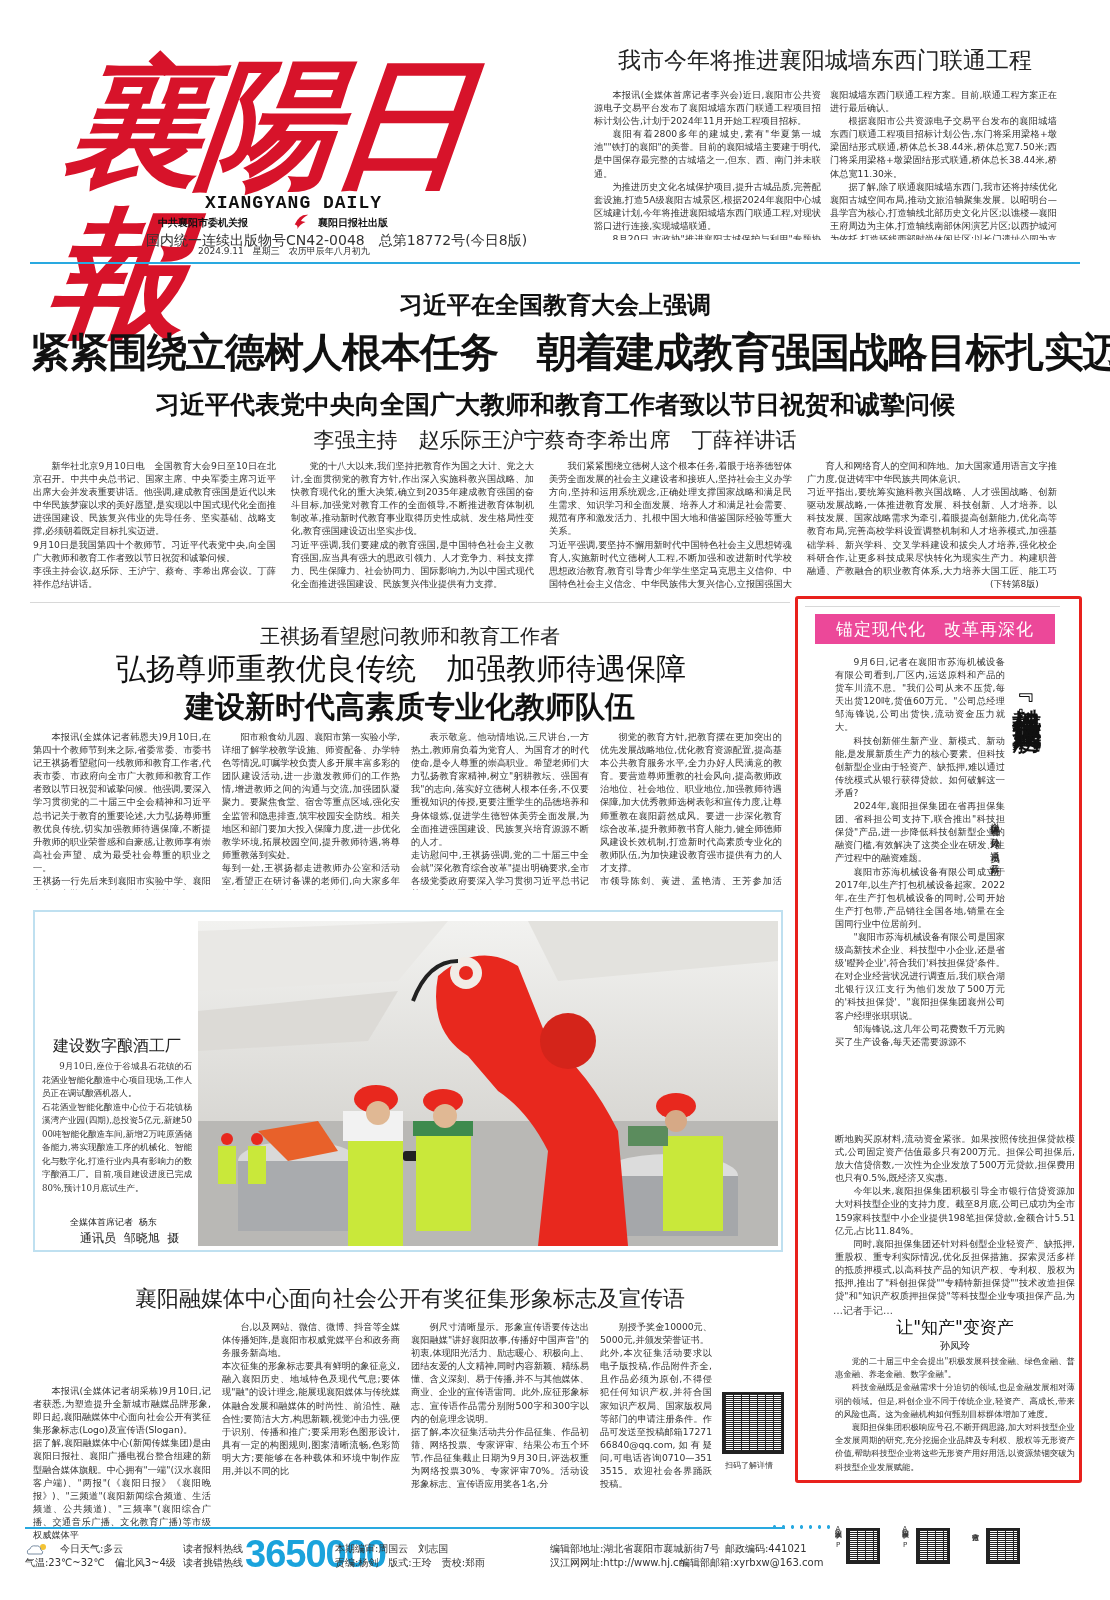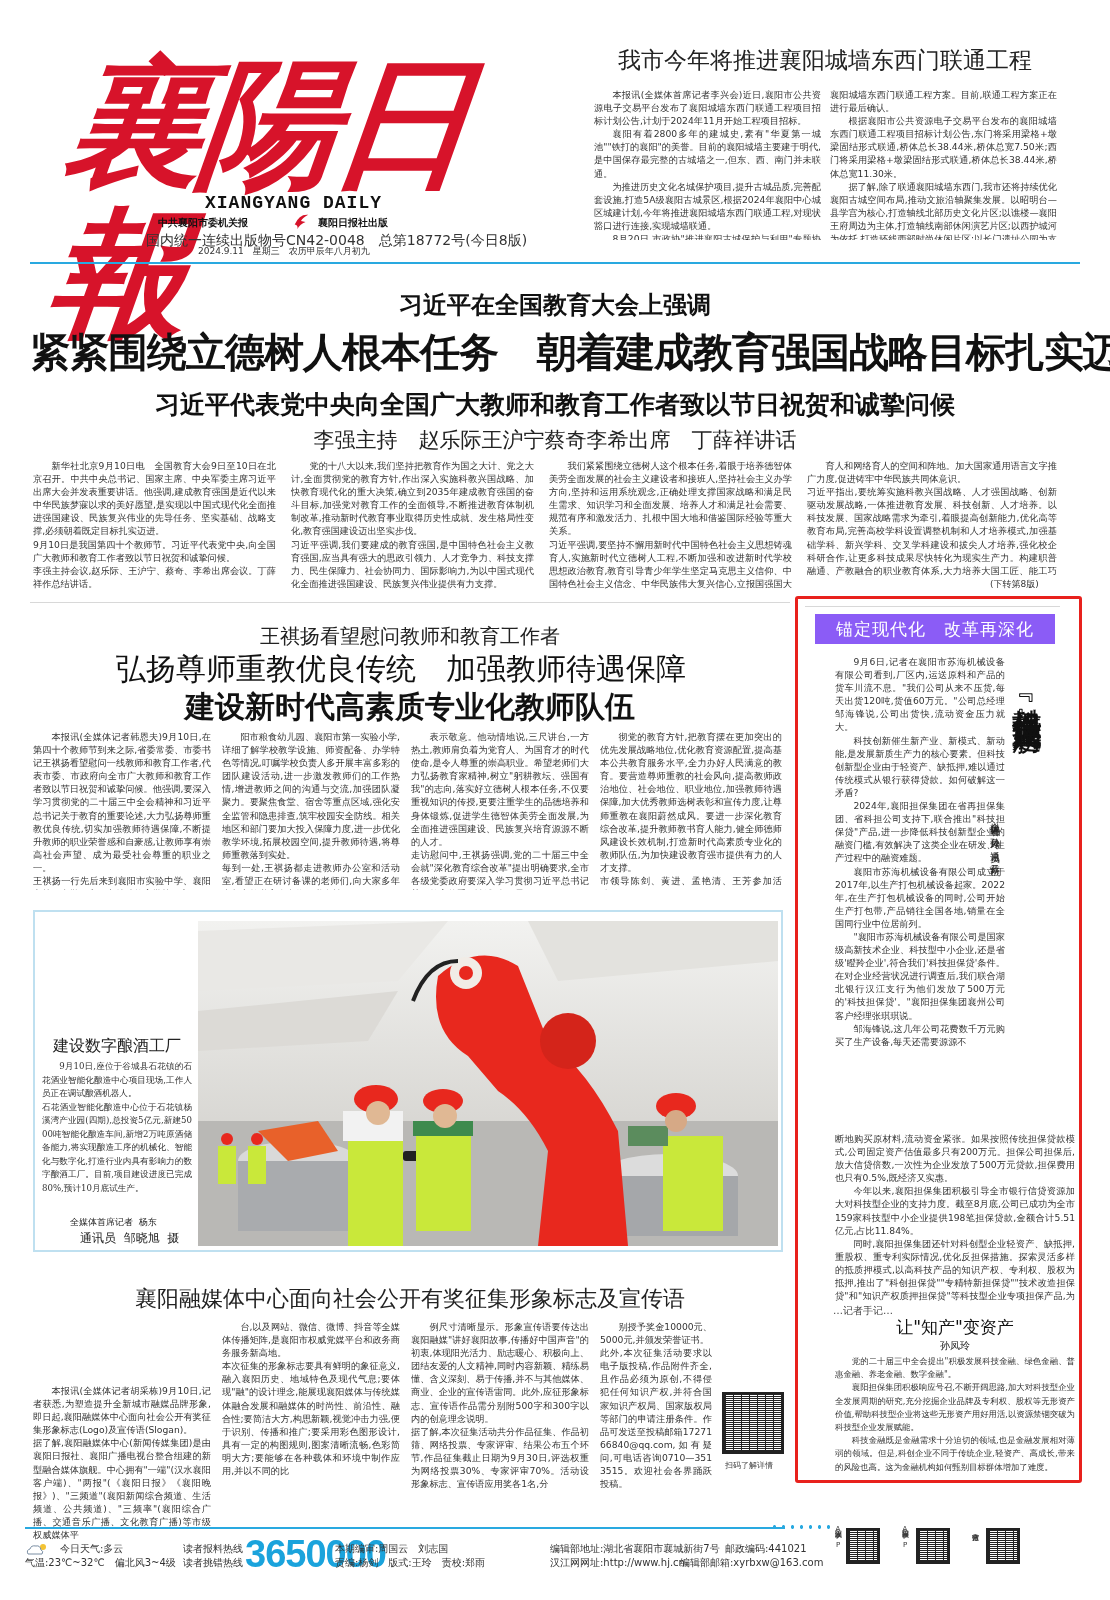--- a/index.html
+++ b/index.html
@@ -14,21 +14,21 @@
 .mast-en{left:205px;top:193px;font-family:Liberation Mono, monospace;font-weight:bold;font-size:18px;letter-spacing:1px;color:#111}
 .mast-org{left:158px;top:216px;font-size:10px;font-weight:bold;color:#111}
 .mast-logo{left:292px;top:212px;width:18px;height:18px}
 .mast-pub{left:318px;top:216px;font-size:10px;font-weight:bold;color:#111}
 .mast-cn{left:146px;top:232px;font-size:14px;color:#333}
 .mast-date{left:198px;top:245px;font-size:9px;color:#333}
 .bluerule{left:30px;top:262px;width:1050px;height:2px;background:#29a9e0}
 .h1{font-family:"DejaVu Sans","Liberation Sans",sans-serif;text-align:center;color:#111;white-space:nowrap}
 .sep{background:#d8d8d8;height:1px}
 .redbox{left:795px;top:596px;width:287px;height:887px;border:3px solid #e8211d;border-radius:3px}
-.redband{left:815px;top:614px;width:240px;height:30px;background:#8b5cf6;color:#fff;font-size:17px;line-height:30px;text-align:center;letter-spacing:1px}
+.redband{left:815px;top:614px;width:240px;height:30px;background:#ec4899;color:#fff;font-size:17px;line-height:30px;text-align:center;letter-spacing:1px}
 .vert{writing-mode:vertical-rl;text-orientation:upright;white-space:nowrap}
 .photobox{left:33px;top:910px;width:750px;height:342px;border:2px solid #bfe0f0}
 .photo{left:198px;top:921px;width:580px;height:325px;overflow:hidden;background:#d9d7d2}
 .qr{background:
  linear-gradient(90deg,#222 10%,transparent 10%,transparent 20%,#222 20%,#222 30%,transparent 30%,transparent 45%,#222 45%,#222 55%,transparent 55%,transparent 70%,#222 70%,#222 80%,transparent 80%),
  linear-gradient(0deg,#222 10%,transparent 10%,transparent 25%,#222 25%,#222 35%,transparent 35%,transparent 50%,#222 50%,#222 60%,transparent 60%,transparent 75%,#222 75%,#222 85%,transparent 85%);
  background-size:8px 8px;border:3px solid #222;position:absolute}
 .footer-num{font-family:"Liberation Sans",sans-serif;font-weight:bold;color:#1aa3dc;font-size:38px;letter-spacing:-1px}
 .ftxt{font-size:10px;color:#333;line-height:14px;white-space:nowrap}
 </style>
@@ -178,22 +178,22 @@
 <div class="col txt" style="left:835px;top:1132px;width:240px;height:170px">
   <p style="text-indent:0">断地购买原材料,流动资金紧张。如果按照传统担保贷款模式,公司固定资产估值最多只有200万元。担保公司担保后,放大信贷倍数,一次性为企业发放了500万元贷款,担保费用也只有0.5%,既经济又实惠。</p>
   <p>今年以来,襄阳担保集团积极引导全市银行信贷资源加大对科技型企业的支持力度。截至8月底,公司已成功为全市159家科技型中小企业提供198笔担保贷款,金额合计5.51亿元,占比11.84%。</p>
   <p>同时,襄阳担保集团还针对科创型企业轻资产、缺抵押,重股权、重专利实际情况,优化反担保措施。探索灵活多样的抵质押模式,以高科技产品的知识产权、专利权、股权为抵押,推出了"科创担保贷""专精特新担保贷""技术改造担保贷"和"知识产权质押担保贷"等科技型企业专项担保产品,为企业提供融资担保支持。</p>
 </div>
 <div class="abs" style="left:833px;top:1304px;font-size:10px;color:#444">…记者手记…</div>
 <div class="abs h1" style="left:835px;top:1315px;width:240px;font-size:17px;line-height:24px;color:#111">让"知产"变资产</div>
 <div class="abs h1" style="left:835px;top:1339px;width:240px;font-size:10px;color:#222">孙凤玲</div>
 <div class="col txt" style="left:835px;top:1355px;width:240px;height:122px;font-family:'DejaVu Serif','Liberation Serif',serif;font-size:8.4px;line-height:13.2px">
   <p>党的二十届三中全会提出"积极发展科技金融、绿色金融、普惠金融、养老金融、数字金融"。</p>
+  <p>科技金融既是金融需求十分迫切的领域,也是金融发展相对薄弱的领域。但是,科创企业不同于传统企业,轻资产、高成长,带来的风险也高。这为金融机构如何甄别目标群体增加了难度。</p>
   <p>襄阳担保集团积极响应号召,不断开阔思路,加大对科技型企业全发展周期的研究,充分挖掘企业品牌及专利权、股权等无形资产价值,帮助科技型企业将这些无形资产用好用活,以资源禁锢突破为科技型企业发展赋能。</p>
-  <p>科技金融既是金融需求十分迫切的领域,也是金融发展相对薄弱的领域。但是,科创企业不同于传统企业,轻资产、高成长,带来的风险也高。这为金融机构如何甄别目标群体增加了难度。</p>
 </div>
 
 <div class="abs" style="left:25px;top:1527px;width:760px;height:2px;background:#29a9e0"></div>
 <div class="abs" style="left:770px;top:1524px;width:60px;height:6px;background:radial-gradient(circle,#29a9e0 1.6px,transparent 2px) 0 0/9px 6px"></div>
 
 <svg class="abs" style="left:25px;top:1542px" width="24" height="14" viewBox="0 0 24 14">
   <circle cx="18" cy="5" r="3" fill="#f3c334"></circle>
     <path d="M3 12 Q1 8 5 7 Q6 3 11 4 Q15 3 16 8 Q19 9 17 12Z" fill="#fff" stroke="#7a8ea3" stroke-width="1"></path>
 </svg>
 <div class="abs ftxt" style="left:60px;top:1542px">今日天气:多云</div>

